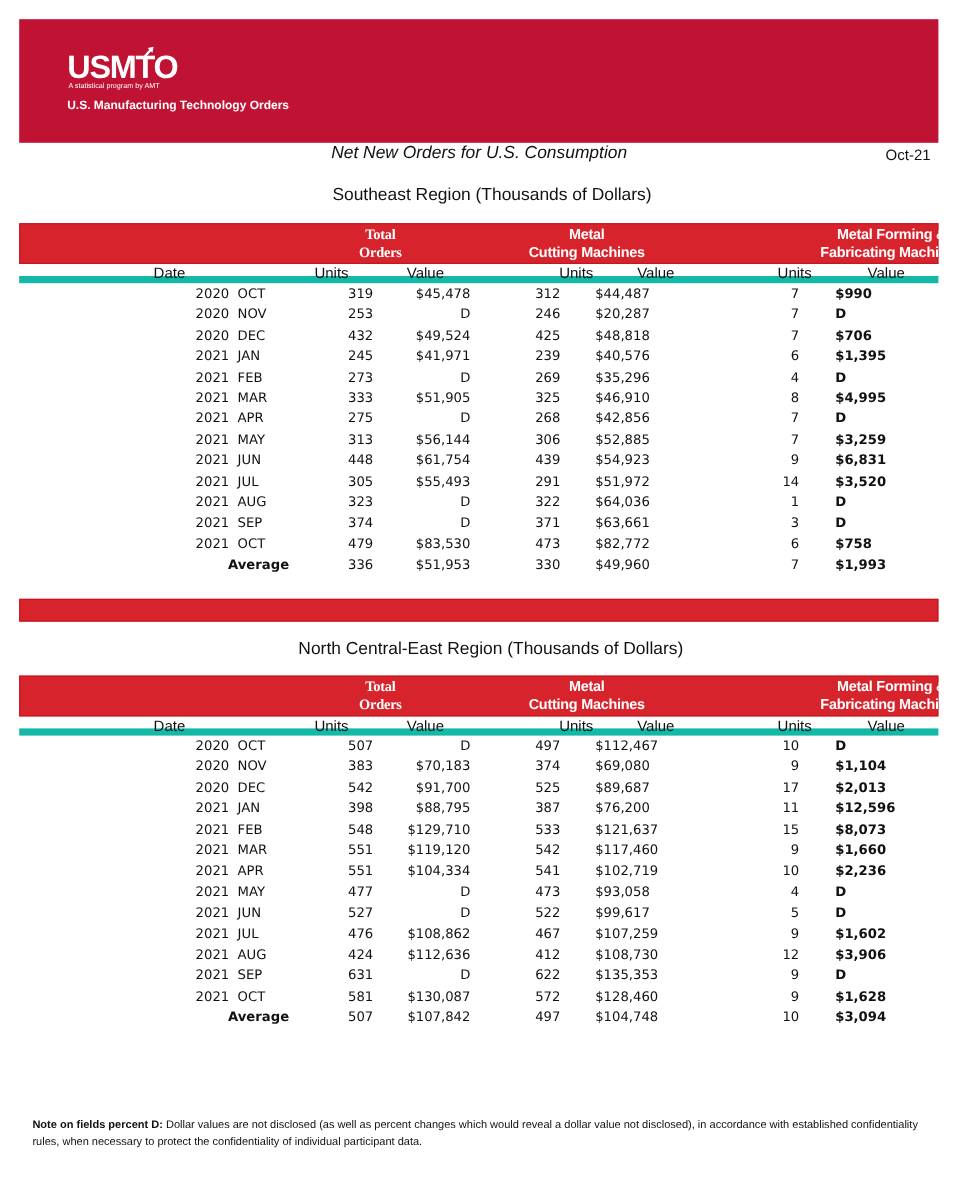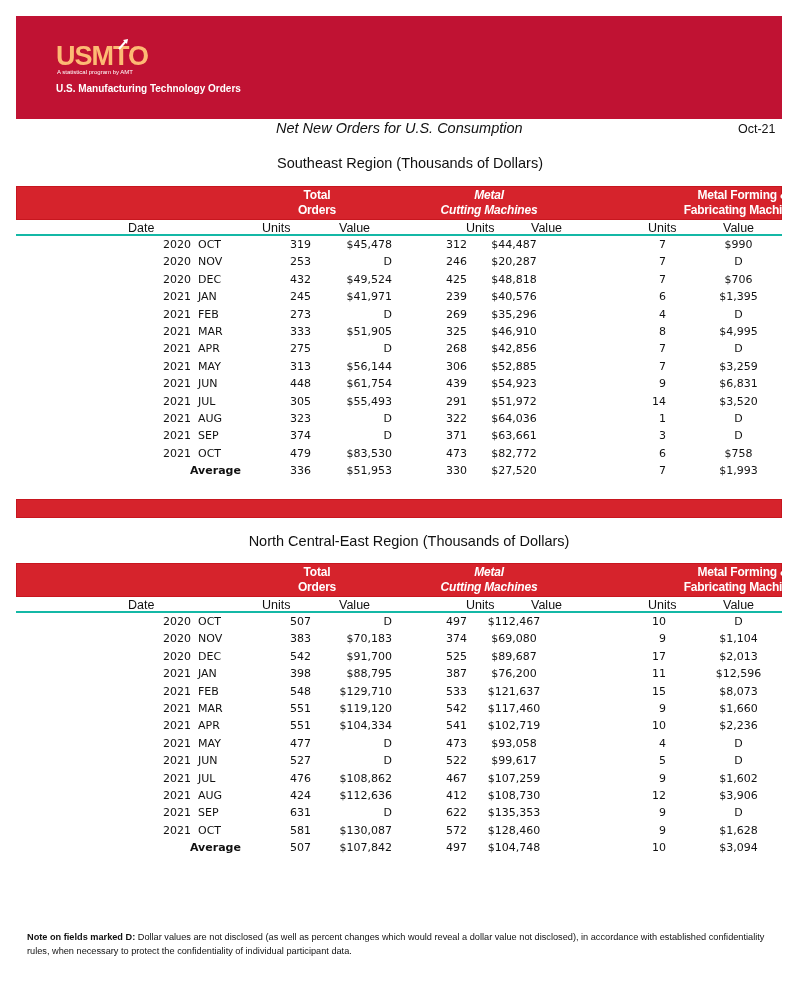--- a/index.html
+++ b/index.html
@@ -4,21 +4,21 @@
 <style>
   * { box-sizing: border-box; margin: 0; padding: 0; }
   html, body { width: 800px; height: 996px; background: #ffffff; overflow: hidden; }
   body { position: relative; font-family: "Liberation Sans", sans-serif; color: #111; }
 
   .banner {
     position: absolute; left: 16px; top: 16px; width: 766px; height: 103px;
     background: #c01233;
   }
   .logo {
-    position: absolute; left: 40px; top: 26px; color: #fdba74;
+    position: absolute; left: 40px; top: 26px; color: #ffffff;
     font-family: "Liberation Sans", sans-serif; font-weight: bold;
     font-size: 27px; letter-spacing: -1px; line-height: 28px;
   }
   .logo-sub {
     position: absolute; left: 41px; top: 52px; color: #fff;
     font-size: 6px; line-height: 8px;
   }
   .banner-sub {
     position: absolute; left: 40px; top: 67px; color: #fff;
     font-size: 10px; font-weight: bold; line-height: 12px;
@@ -42,40 +42,40 @@
   .table-block.t2 { top: 563px; }
 
   .hdr-band {
     position: relative; height: 34px; background: #d6232c;
     border: 1px solid #c7161f;
   }
   .grp {
     position: absolute; top: 1px; color: #fff; font-weight: bold; font-size: 12px;
     line-height: 15px; text-align: center; letter-spacing: -0.2px;
   }
-  .grp.g1 { left: 240px; width: 120px; }
-  .grp.g2 { left: 412px; width: 120px; font-style: italic; }
+  .grp.g1 { left: 240px; width: 120px; font-family: Liberation Serif, serif; }
+  .grp.g2 { left: 412px; width: 120px; }
   .grp.g3 { left: 621px; width: 130px; margin-left: 40px; }
 
-  .sub-hdr { position: relative; height: 16px; border-bottom: 2px solid #14b8a6; }
+  .sub-hdr { position: relative; height: 16px; border-bottom: 6px solid #14b8a6; }
   .sub-hdr span { position: absolute; top: 1px; font-size: 12.5px; line-height: 14px; }
   .t1 .sub-hdr { margin-top: 0; }
 
   .rows { position: relative; }
   .row { position: relative; height: 17.4px; font-size: 12.5px; line-height: 17px;
          font-family: "DejaVu Sans", sans-serif; font-size: 11px; }
   .row span { position: absolute; top: 0; }
   .c-date { left: 147px; width: 88px; text-align: left; }
   .c-date.avg { left: 174px; font-weight: bold; }
   .c-tu  { left: 240px; width: 55px; text-align: right; }
   .c-tv  { left: 300px; width: 76px; text-align: right; }
   .c-mu  { left: 430px; width: 48px; }
-  .c-mv  { left: 456px; width: 84px; text-align: center; }
+  .c-mv  { left: 480px; width: 84px; text-align: left; }
   .c-fu  { left: 600px; width: 50px; text-align: right; }
-  .c-fv  { left: 680px; width: 85px; text-align: center; }
+  .c-fv  { left: 680px; width: 85px; text-align: left; font-weight: bold; }
 
   .divider-band {
     position: absolute; left: 16px; top: 499px; width: 766px; height: 19px;
     background: #d6232c; border: 1px solid #c7161f;
   }
 
   .note {
     position: absolute; left: 27px; top: 931px; width: 740px;
     font-family: "Liberation Sans", sans-serif; font-size: 9.2px; line-height: 13.5px; color: #111;
   }
@@ -239,21 +239,21 @@
         <span class="c-mu">473</span>
         <span class="c-mv">$82,772</span>
         <span class="c-fu">6</span>
         <span class="c-fv">$758</span>
       </div>
       <div class="row">
         <span class="c-date avg" style="white-space: pre;">Average</span>
         <span class="c-tu">336</span>
         <span class="c-tv">$51,953</span>
         <span class="c-mu">330</span>
-        <span class="c-mv">$27,520</span>
+        <span class="c-mv">$49,960</span>
         <span class="c-fu">7</span>
         <span class="c-fv">$1,993</span>
       </div>
     </div>
 </div>
 
 <div class="divider-band"></div>
 
 <div class="region-title r2">North Central-East Region (Thousands of Dollars)</div>
 
@@ -405,14 +405,14 @@
         <span class="c-tv">$107,842</span>
         <span class="c-mu">497</span>
         <span class="c-mv">$104,748</span>
         <span class="c-fu">10</span>
         <span class="c-fv">$3,094</span>
       </div>
     </div>
 </div>
 
 <div class="note">
-  <b>Note on fields marked D:</b><span> Dollar values are not disclosed (as well as percent changes which would reveal a dollar value not disclosed), in accordance with established confidentiality rules, when necessary to protect the confidentiality of individual participant data.</span>
+  <b>Note on fields percent D:</b><span> Dollar values are not disclosed (as well as percent changes which would reveal a dollar value not disclosed), in accordance with established confidentiality rules, when necessary to protect the confidentiality of individual participant data.</span>
 </div>
 
 </body></html>

